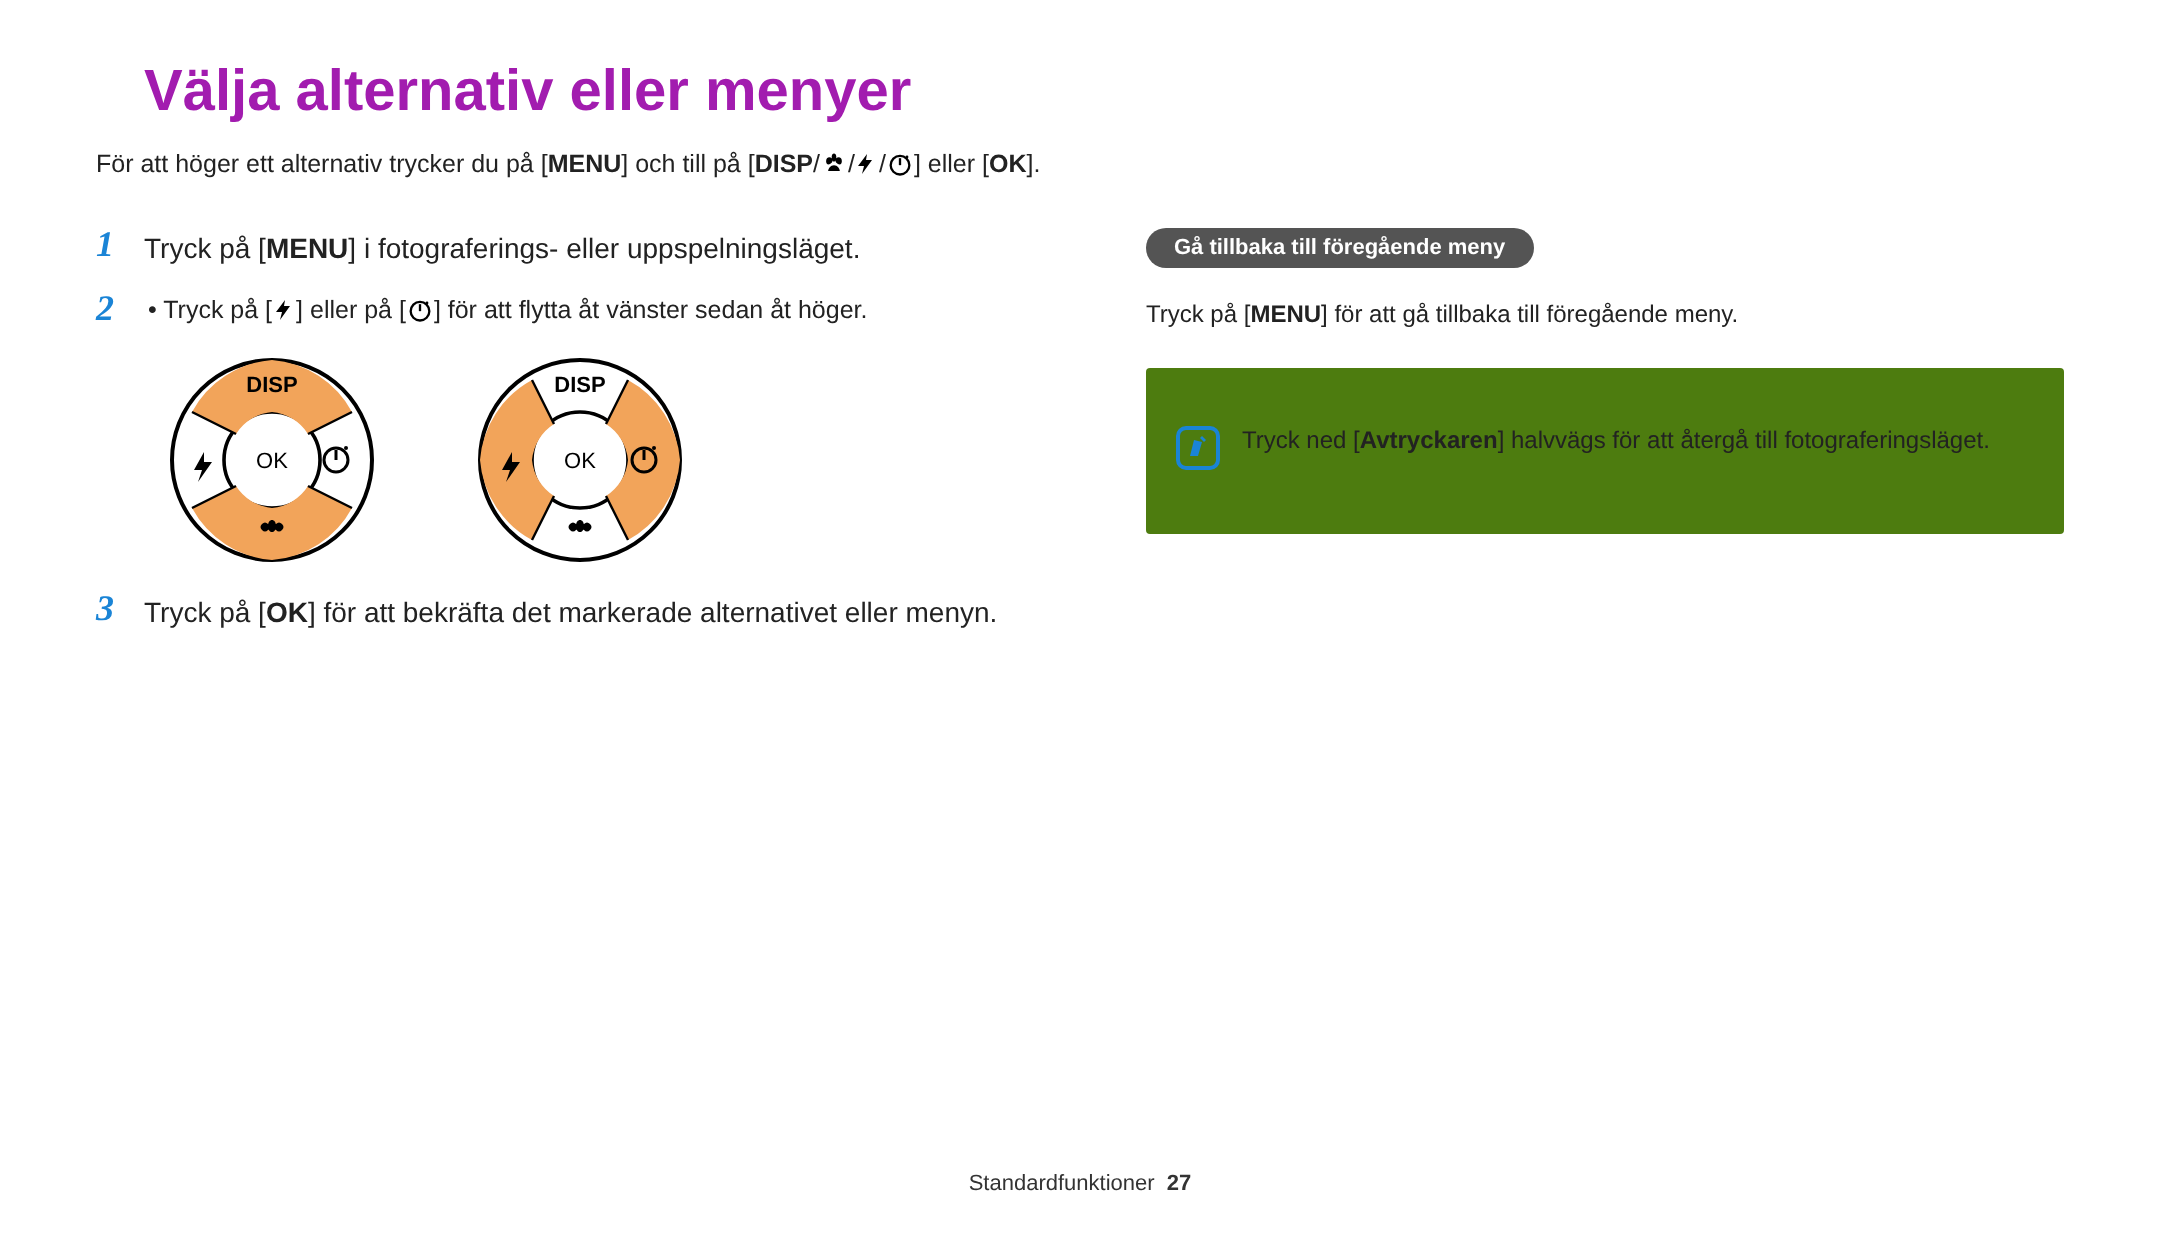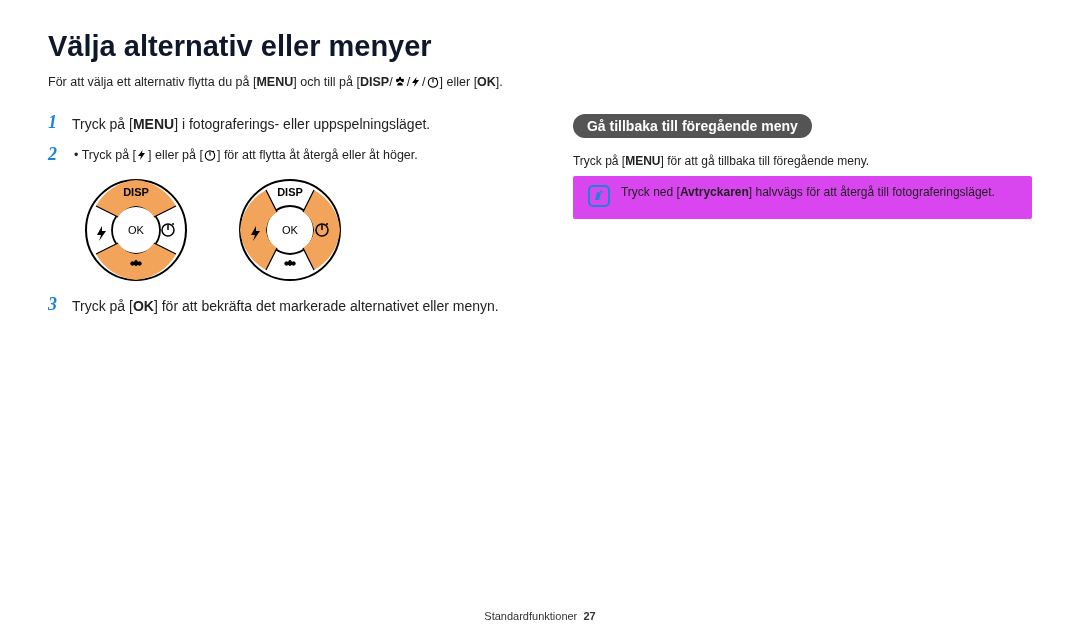--- a/index.html
+++ b/index.html
@@ -7,24 +7,25 @@
     width: 1080px;
     height: 630px;
     background: #fff;
     font-family: Arial, Helvetica, sans-serif;
     font-size: 13px;
     color: #222;
     position: relative;
     padding: 30px 48px 0 48px;
   }
   h1.page-title {
-    color: #0f172a;
+    color: #a21caf;
     font-size: 29px;
     font-weight: bold;
     margin-bottom: 12px;
+    margin-left: 24px;
   }
   .intro {
     font-size: 12.5px;
     margin-bottom: 22px;
   }
   .btn-label {
     font-weight: bold;
     font-family: Liberation Sans, sans-serif;
   }
   .icon-inline {
@@ -77,59 +78,59 @@
   .diagrams {
     display: flex;
     gap: 50px;
     margin: 10px 0 14px 12px;
   }
   .pill {
     display: inline-block;
     background: #545454;
     color: #fff;
     font-weight: bold;
-    font-size: 14px;
+    font-size: 11px;
     border-radius: 999px;
     padding: 4px 14px;
     margin-bottom: 14px;
   }
   .note-box {
     display: flex;
     align-items: flex-start;
     gap: 10px;
-    background: #d946ef;
+    background: #4d7c0f;
     border-radius: 2px;
-    padding: 8px 14px;
-    margin-top: 6px;
+    padding: 28px 14px;
+    margin-top: 18px;
   }
   .note-icon {
     flex: 0 0 auto;
   }
   .note-text {
     font-size: 12px;
     line-height: 1.4;
   }
   .footer {
     position: absolute;
-    bottom: 8px;
+    bottom: 32px;
     left: 0;
     width: 100%;
     text-align: center;
     font-size: 11px;
     color: #333;
   }
   .footer .pg { font-weight: bold; }
 </style>
 </head>
 <body>
 
 <h1 class="page-title">Välja alternativ eller menyer</h1>
 
 <p class="intro">
-  <span>För att välja ett alternativ flytta du på [</span><span class="btn-label">MENU</span><span>] och till på [</span><span class="btn-label">DISP</span>/<span class="icon-inline"><svg width="14" height="14" viewBox="0 0 24 24">
+  <span>För att höger ett alternativ trycker du på [</span><span class="btn-label">MENU</span><span>] och till på [</span><span class="btn-label">DISP</span>/<span class="icon-inline"><svg width="14" height="14" viewBox="0 0 24 24">
         <path d="M12 3c1 0 2 1 2 3s-1 4-2 4-2-2-2-4 1-3 2-3zm-6 4c1-1 3-1 4 0s1 3 0 4-3 2-4 1-1-4 0-5zm12 0c1 1 1 4 0 5s-3 0-4-1-1-3 0-4 3-1 4 0zM12 13c3 0 5 3 5 5H7c0-2 2-5 5-5z" fill="#000"></path>
       </svg></span>/<span class="icon-inline"><svg width="12" height="14" viewBox="0 0 24 24">
         <path d="M13 2L4 14h6l-2 8 10-14h-6z" fill="#000"></path>
       </svg></span>/<span class="icon-inline"><svg width="14" height="14" viewBox="0 0 24 24">
         <circle cx="12" cy="13" r="8" fill="none" stroke="#000" stroke-width="2"></circle>
         <path d="M12 13V7" stroke="#000" stroke-width="2"></path>
         <circle cx="18" cy="6" r="1.2" fill="#000"></circle>
       </svg></span><span>] eller [</span><span class="btn-label">OK</span><span>].</span>
 </p>
 
@@ -143,21 +144,21 @@
       </li>
       <li>
         <ul class="sub">
           <li>
             <span>Tryck på [</span><span class="icon-inline"><svg width="12" height="14" viewBox="0 0 24 24">
                   <path d="M13 2L4 14h6l-2 8 10-14h-6z" fill="#000"></path>
                 </svg></span><span>] eller på [</span><span class="icon-inline"><svg width="14" height="14" viewBox="0 0 24 24">
                   <circle cx="12" cy="13" r="8" fill="none" stroke="#000" stroke-width="2"></circle>
                   <path d="M12 13V7" stroke="#000" stroke-width="2"></path>
                   <circle cx="18" cy="6" r="1.2" fill="#000"></circle>
-                </svg></span><span>] för att flytta åt återgå eller åt höger.</span>
+                </svg></span><span>] för att flytta åt vänster sedan åt höger.</span>
           </li>
         </ul>
 
         <div class="diagrams">
 
           <svg width="104" height="104" viewBox="0 0 104 104">
             <circle cx="52" cy="52" r="50" fill="none" stroke="#000" stroke-width="2"></circle>
             <circle cx="52" cy="52" r="24" fill="none" stroke="#000" stroke-width="1.8"></circle>
 
             <path d="M52 2 A50 50 0 0 1 92 28 L70 39 A24 24 0 0 0 52 28 A24 24 0 0 0 34 39 L12 28 A50 50 0 0 1 52 2 Z" fill="#f2a45a"></path>

